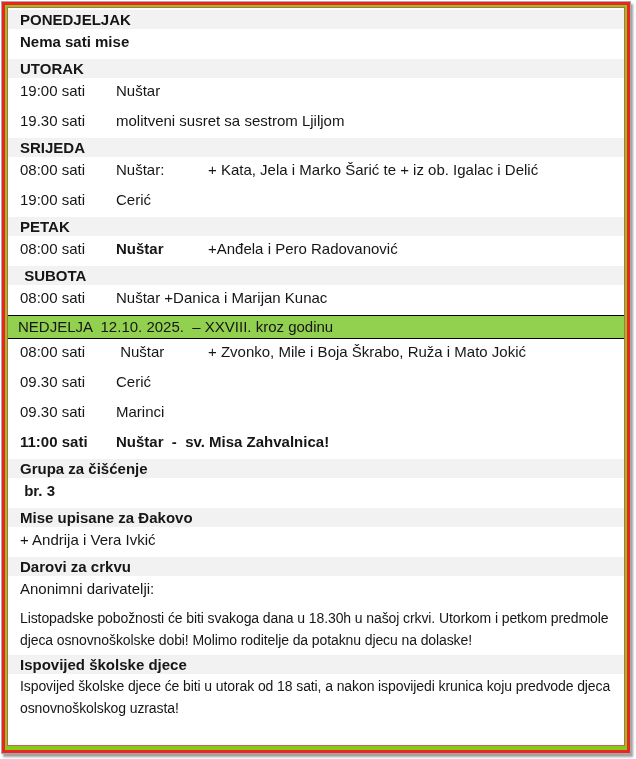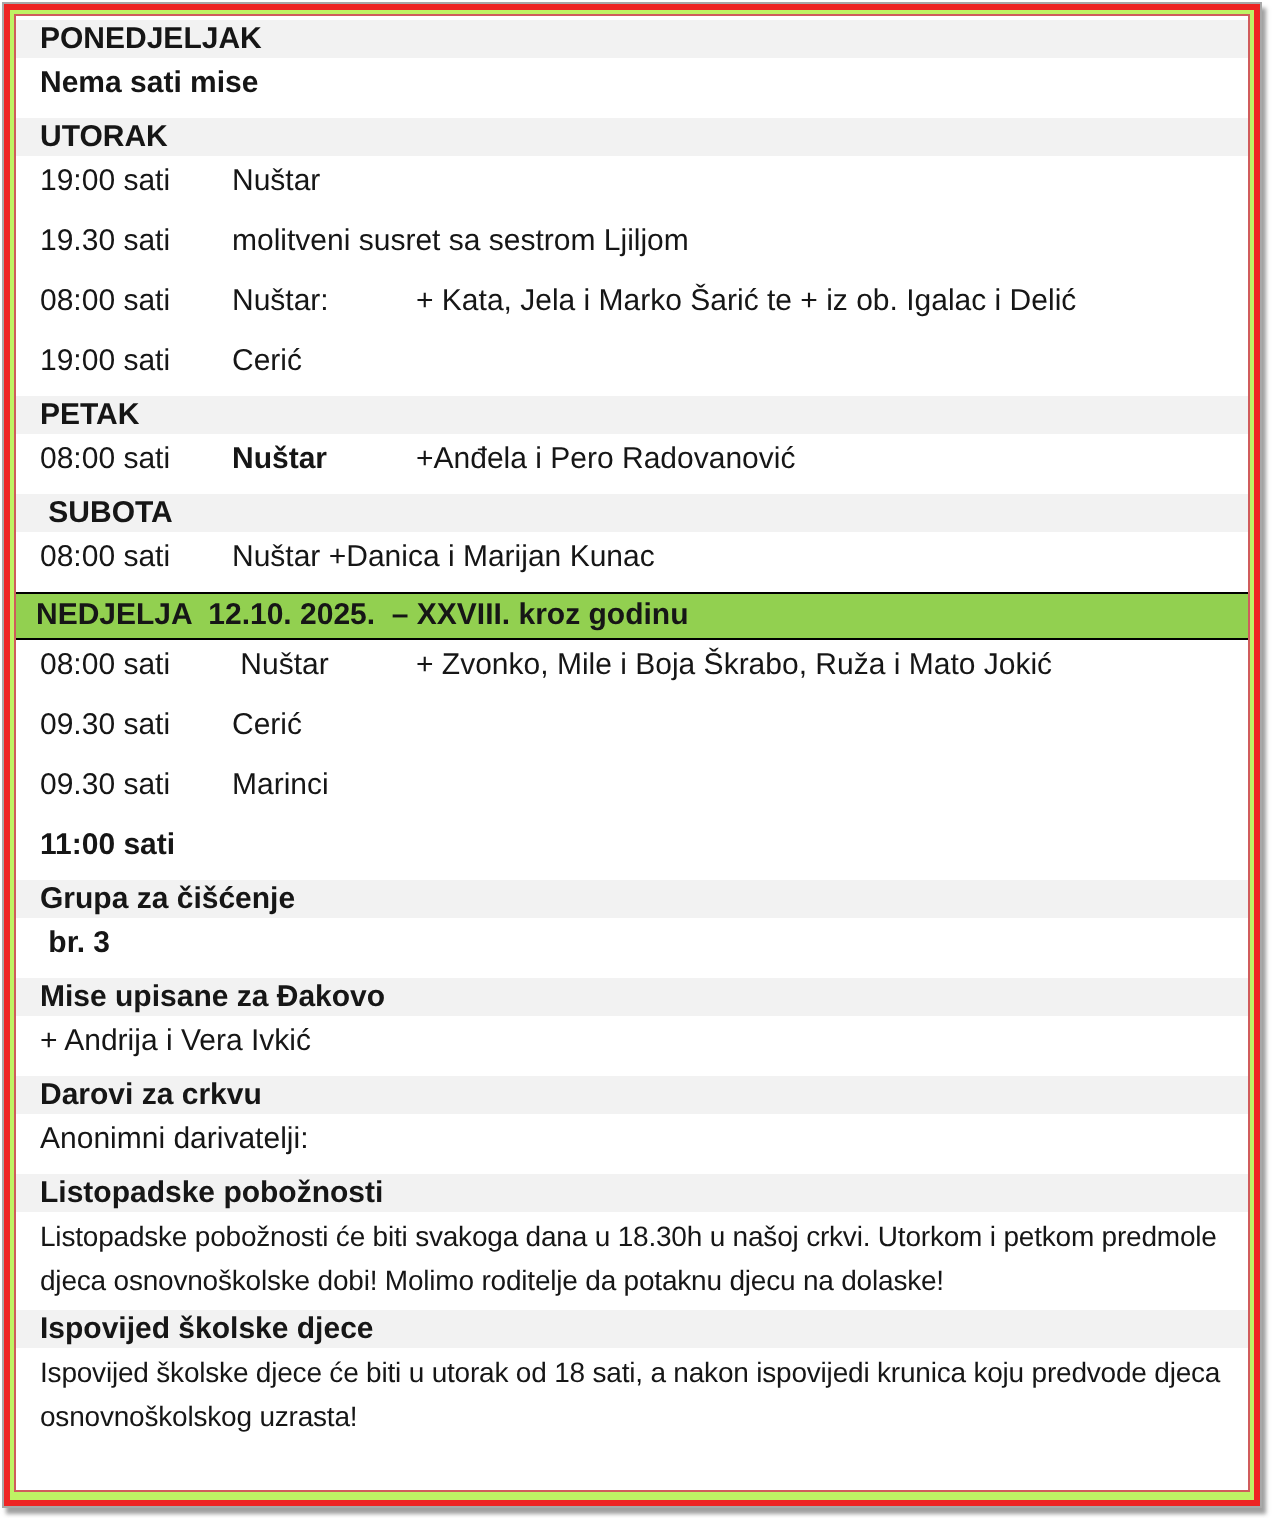--- a/index.html
+++ b/index.html
@@ -4,40 +4,40 @@
 <style>
   html,body{margin:0;padding:0;}
   body{
     width:636px;height:759px;background:#ffffff;overflow:hidden;
     font-family:"Liberation Sans",sans-serif;color:#161616;
   }
   .frame{
     margin:1px;width:630px;height:753px;box-sizing:border-box;
     border:1px solid #a8a8a8;
     box-shadow:2px 3px 2px rgba(80,80,80,.55);
-    background:#bef264;
+    background:#84cc16;
   }
   .red-frame{
     width:100%;height:100%;box-sizing:border-box;
     border:3px solid var(--border-red,#ee2423);
   }
   .inner{
     margin:2px;height:739px;box-sizing:border-box;
     border:1px solid var(--border-inner-red,#d05c5c);
     padding-top:2px;overflow:hidden;background:#fff;
   }
   .day-header{
     background:var(--header-bg,#f2f2f2);
     font-weight:bold;font-size:15px;height:19px;line-height:19px;
     padding-left:12px;white-space:pre;
   }
   .sunday-header{
     background:var(--sunday-green,#92d050);
     border-top:1px solid #000;border-bottom:1px solid #000;
-    font-weight:bold;font-size:15px;height:22px;line-height:22px;
+    font-weight:normal;font-size:15px;height:22px;line-height:22px;
     padding-left:10px;white-space:pre;
   }
   .row{
     display:grid;grid-template-columns:96px 92px 1fr;
     height:30px;line-height:20px;padding:3px 6px 0 12px;box-sizing:border-box;
     font-size:15px;
   }
   .cell{white-space:pre;overflow:hidden;}
   .span2{grid-column:2/4;}
   .full{grid-column:1/4;}
@@ -71,20 +71,21 @@
       <span class="cell">19:00 sati</span>
       <span class="cell">Nuštar</span>
     </div>
     <div class="row">
       <span class="cell">19.30 sati</span>
       <span class="cell span2">molitveni susret sa sestrom Ljiljom</span>
     </div>
   </div>
 
   <div>
+    <div class="day-header">SRIJEDA</div>
     <div class="row">
       <span class="cell">08:00 sati</span>
       <span class="cell">Nuštar:</span>
       <span class="cell">+ Kata, Jela i Marko Šarić te + iz ob. Igalac i Delić</span>
     </div>
   </div>
 
   <div>
     <div class="row">
       <span class="cell">19:00 sati</span>
@@ -122,40 +123,40 @@
       <span class="cell">Cerić</span>
       <span class="cell"></span>
     </div>
     <div class="row">
       <span class="cell">09.30 sati</span>
       <span class="cell">Marinci</span>
       <span class="cell"></span>
     </div>
     <div class="row bold">
       <span class="cell">11:00 sati</span>
+      <span class="cell span2">Nuštar  -  sv. Misa Zahvalnica!</span>
     </div>
   </div>
 
   <div>
     <div class="day-header">Grupa za čišćenje</div>
     <div class="info-body bold"> br. 3</div>
   </div>
 
   <div>
     <div class="day-header">Mise upisane za Đakovo</div>
     <div class="info-body">+ Andrija i Vera Ivkić</div>
   </div>
 
   <div>
     <div class="day-header">Darovi za crkvu</div>
     <div class="info-body">Anonimni darivatelji:</div>
   </div>
 
   <div>
-    <div class="day-header">Listopadske pobožnosti</div>
     <div class="para">Listopadske pobožnosti će biti svakoga dana u 18.30h u našoj crkvi. Utorkom i petkom predmole djeca osnovnoškolske dobi! Molimo roditelje da potaknu djecu na dolaske!</div>
   </div>
 
   <div>
     <div class="day-header">Ispovijed školske djece</div>
     <div class="para">Ispovijed školske djece će biti u utorak od 18 sati, a nakon ispovijedi krunica koju predvode djeca osnovnoškolskog uzrasta!</div>
   </div>
 
 </div>
 </div>

